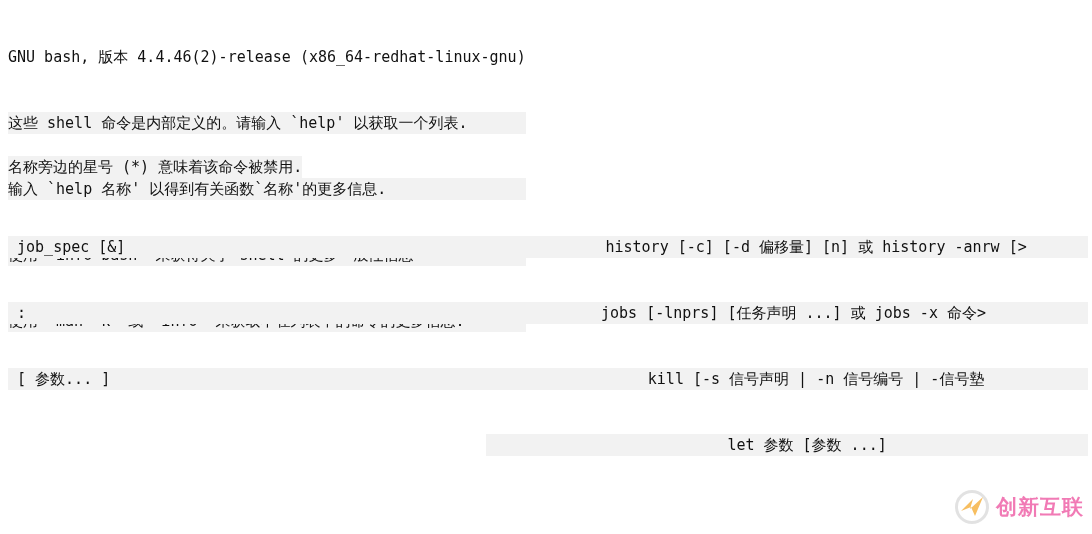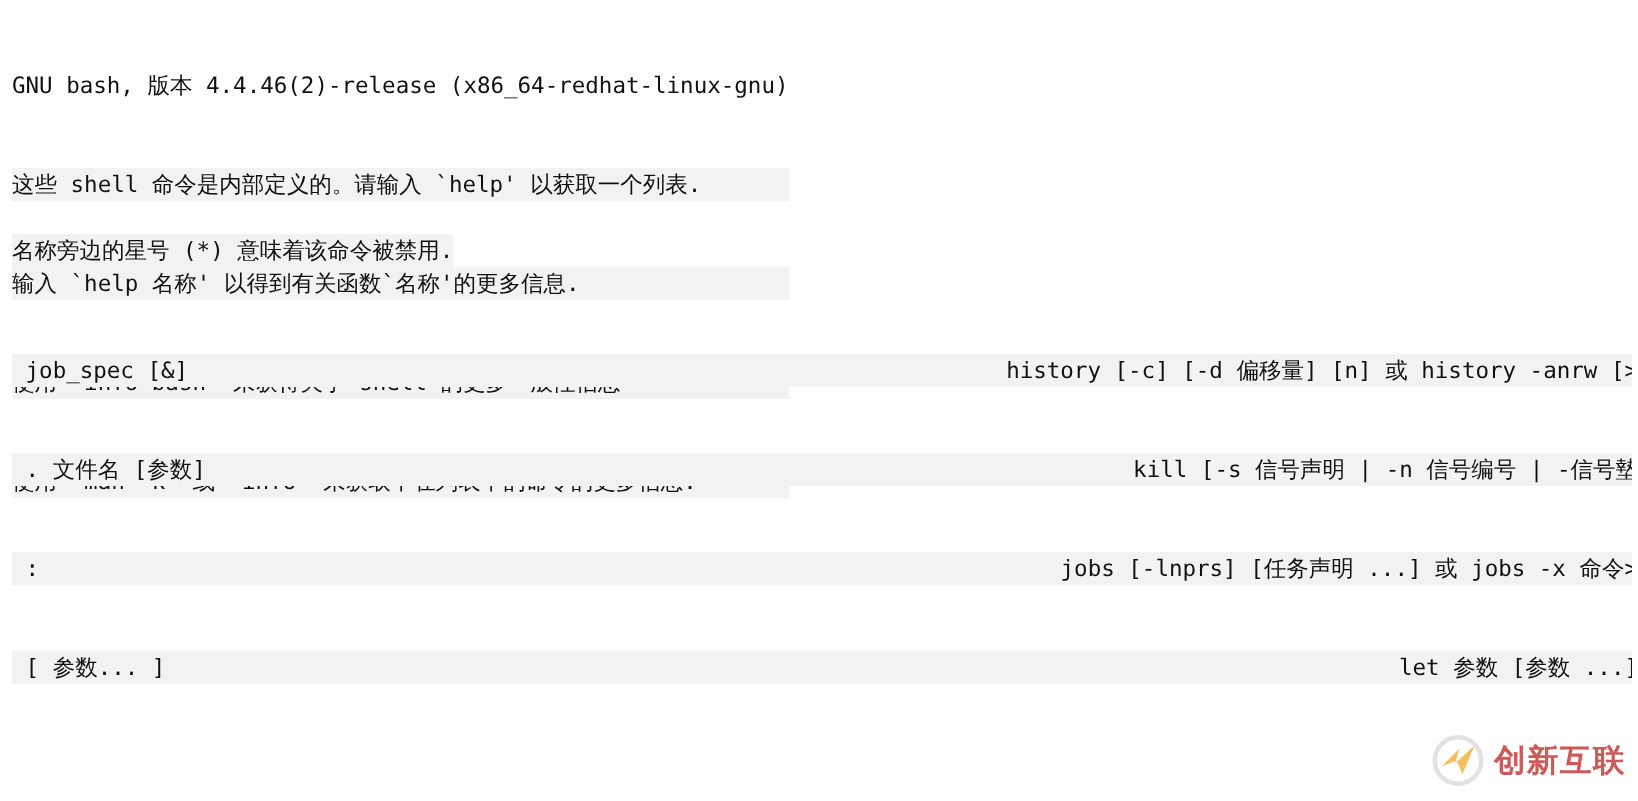--- a/index.html
+++ b/index.html
@@ -66,21 +66,21 @@
   .col-left  { left: 8px;  width: 500px; }
   .col-right { left: 486px; width: 606px; }
 
   .col .line {
     height: 22px;
     line-height: 22px;
     white-space: pre;
     overflow: hidden;
   }
   
-  .col-right .line { text-align: right; }
+  .col-right .line { text-align: center; }
 
   
   .shade {
     background: #f2f2f2;
   }
 
   
   #watermark {
     position: absolute;
     right: 8px;
@@ -105,21 +105,21 @@
     left: 50%;
     top: 50%;
     transform: translate(-50%, -50%);
     width: 30px;
     height: 30px;
   }
   #watermark .mark-text {
     font-family: "DejaVu Sans", "Liberation Sans", sans-serif;
     font-size: 21px;
     font-weight: bold;
-    color: #b91c1c;
+    color: #ec4899;
     letter-spacing: 1px;
     line-height: 1;
   }
 </style>
 </head>
 <body>
 
 <div id="terminal">
 
   
@@ -132,38 +132,37 @@
   </div>
 
   
   <div class="note-line shade">名称旁边的星号 (*) 意味着该命令被禁用.</div>
 
   
   <div class="columns">
 
     <div class="col col-left">
       <div class="line shade"> job_spec [&amp;]</div>
-      <div class="line shade"> . 文件名 [参数]</div>
       <div class="line shade"> :</div>
       <div class="line shade"> [ 参数... ]</div>
       
       
       
       
       
       
       
       
       
     </div>
 
     <div class="col col-right">
       <div class="line shade">      history [-c] [-d 偏移量] [n] 或 history -anrw [&gt;</div>
+      <div class="line shade"> jobs [-lnprs] [任务声明 ...] 或 jobs -x 命令&gt;</div>
       <div class="line shade">      kill [-s 信号声明 | -n 信号编号 | -信号墊</div>
-      <div class="line shade"> jobs [-lnprs] [任务声明 ...] 或 jobs -x 命令&gt;</div>
       <div class="line shade">    let 参数 [参数 ...]</div>
       
       
       
       
       
       
       
       
       

